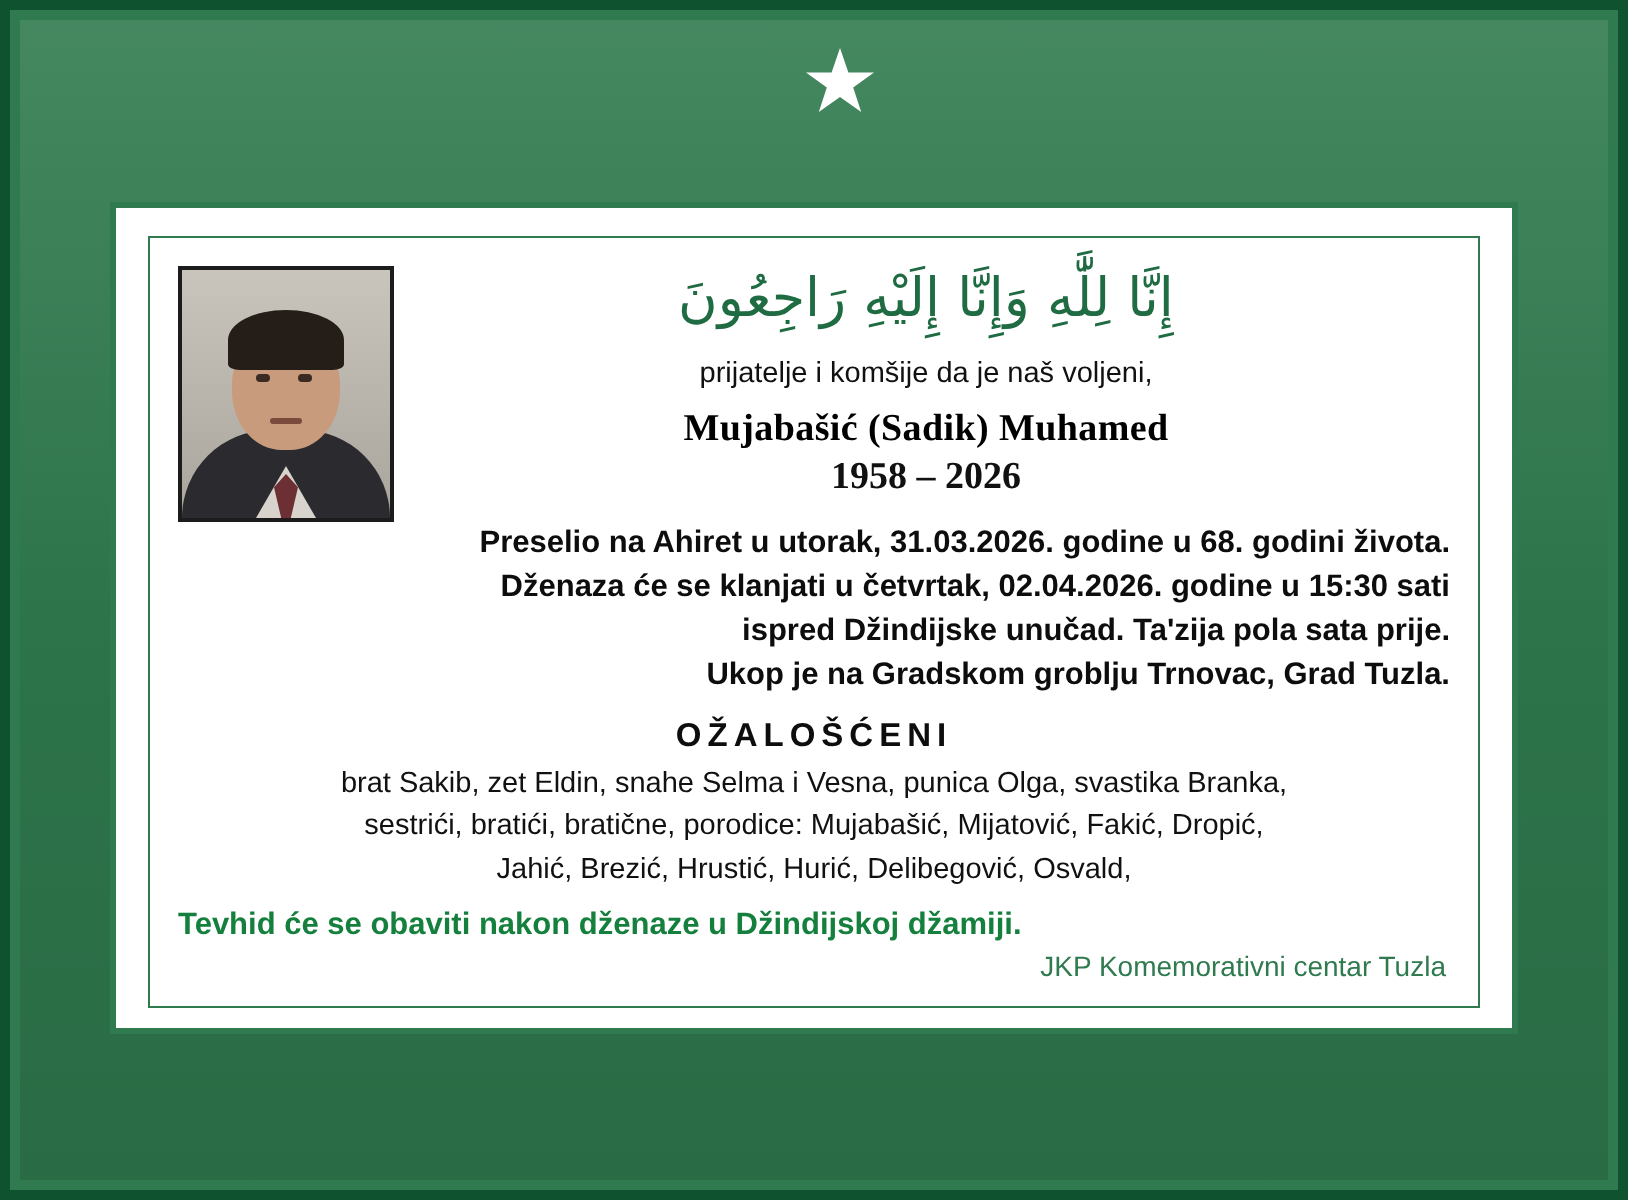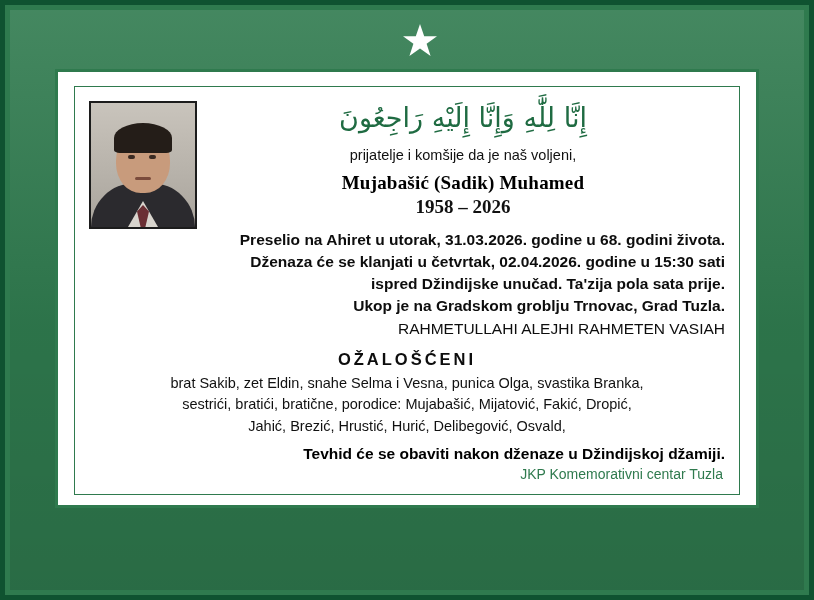--- a/index.html
+++ b/index.html
@@ -16,20 +16,21 @@
   .obituary-frame {
     position: relative;
     width: 814px;
     height: 600px;
     box-sizing: border-box;
     background: #2f7a4e;
     border: 5px solid #0f5230;
     display: flex;
     flex-direction: column;
     align-items: center;
+    gap: 32px;
   }
   
   .board-shade {
     position: absolute;
     inset: 5px;
     background:
       linear-gradient(180deg, rgba(255,255,255,0.10), rgba(0,0,0,0.06) 55%, rgba(0,0,0,0.12));
     pointer-events: none;
   }
   .crescent-wrap {
@@ -198,24 +199,24 @@
     margin: 10px 0 4px 0;
     text-align: center;
   }
   .family-line {
     color: #111111;
     font-size: 14.5px;
     line-height: 1.48;
     text-align: center;
   }
   .tevhid {
-    color: #000000;
+    color: #15803d;
     font-size: 15.5px;
     font-weight: bold;
-    text-align: right;
+    text-align: left;
     margin-top: 8px;
   }
   .publisher {
     color: #2f7a4e;
     font-size: 14px;
     text-align: right;
     margin-top: 3px;
     padding-right: 2px;
   }
   .bottom-space { flex: 1 1 auto; }
@@ -256,21 +257,20 @@
           <div class="name">Mujabašić (Sadik) Muhamed</div>
           <div class="years">1958 – 2026</div>
         </div>
       </div>
 
       <div class="body-block">
         <div class="body-line">Preselio na Ahiret u utorak, 31.03.2026. godine u 68. godini života.</div>
         <div class="body-line">Dženaza će se klanjati u četvrtak, 02.04.2026. godine u 15:30 sati</div>
         <div class="body-line">ispred Džindijske unučad. Ta'zija pola sata prije.</div>
         <div class="body-line">Ukop je na Gradskom groblju Trnovac, Grad Tuzla.</div>
-        <div class="rahmetullahi">RAHMETULLAHI ALEJHI RAHMETEN VASIAH</div>
       </div>
 
       <div class="ozalosceni">OŽALOŠĆENI</div>
 
       <div>
         <div class="family-line">brat Sakib, zet Eldin, snahe Selma i Vesna, punica Olga, svastika Branka,</div>
         <div class="family-line">sestrići, bratići, bratične, porodice: Mujabašić, Mijatović, Fakić, Dropić,</div>
         <div class="family-line">Jahić, Brezić, Hrustić, Hurić, Delibegović, Osvald,</div>
       </div>
 

